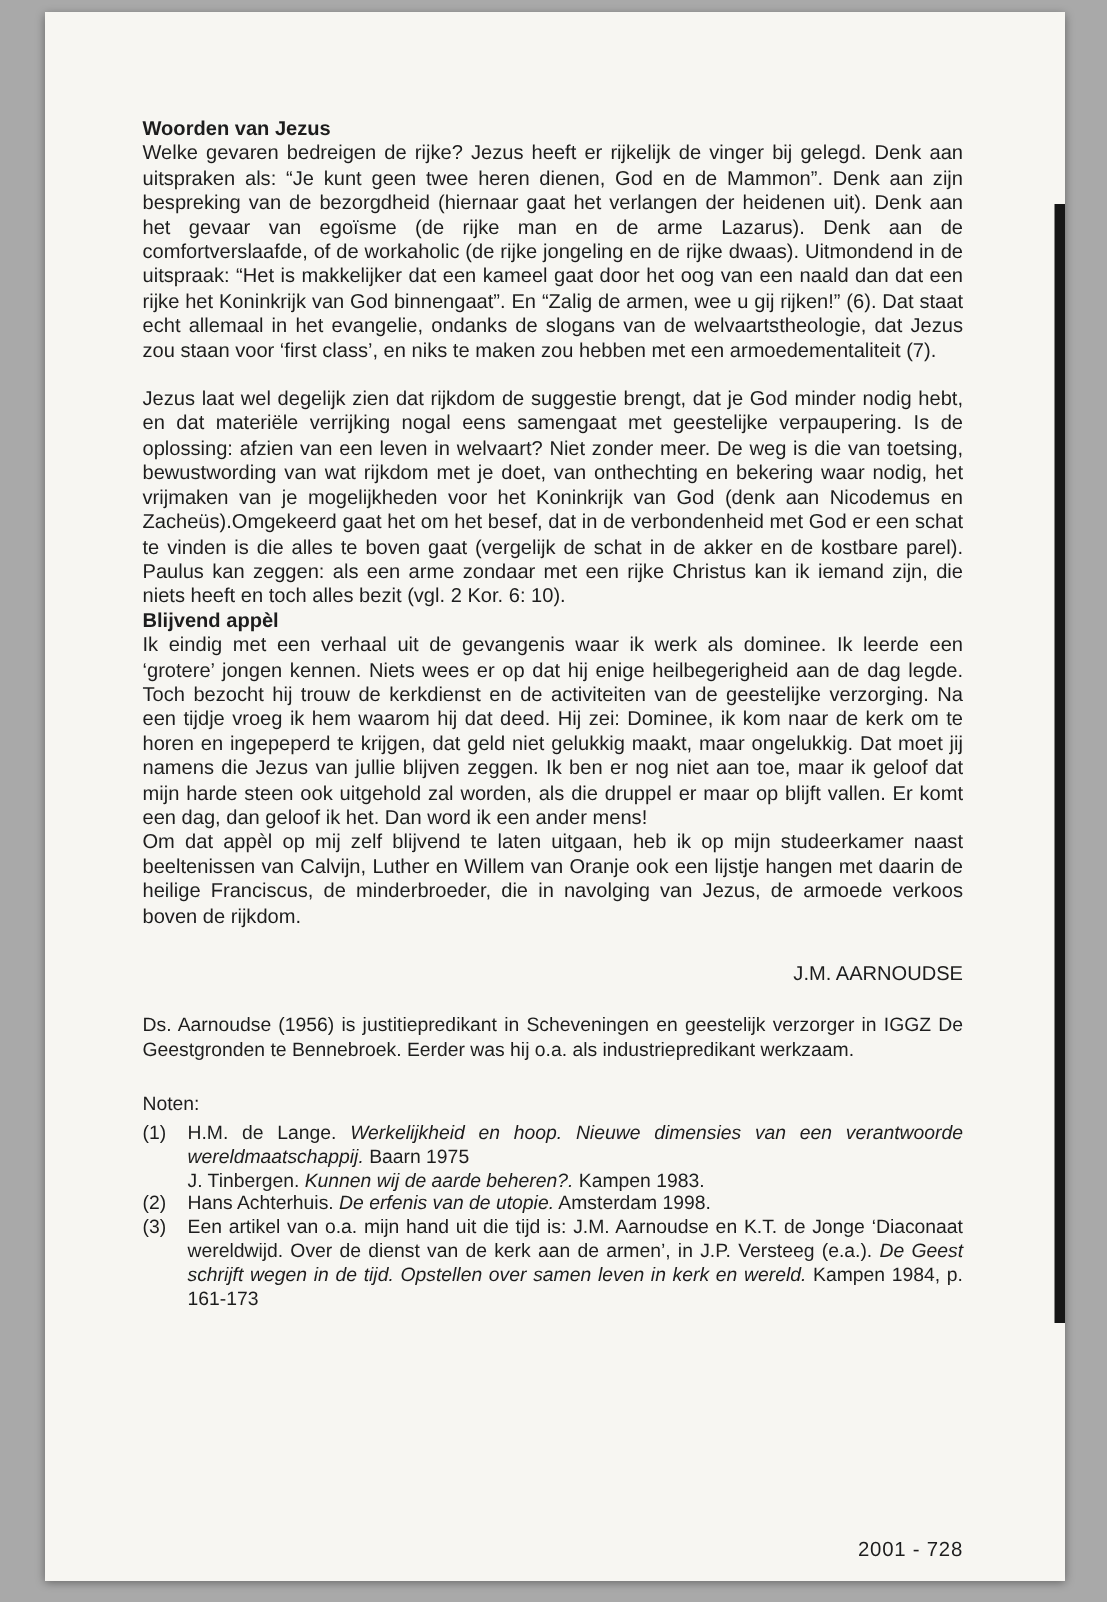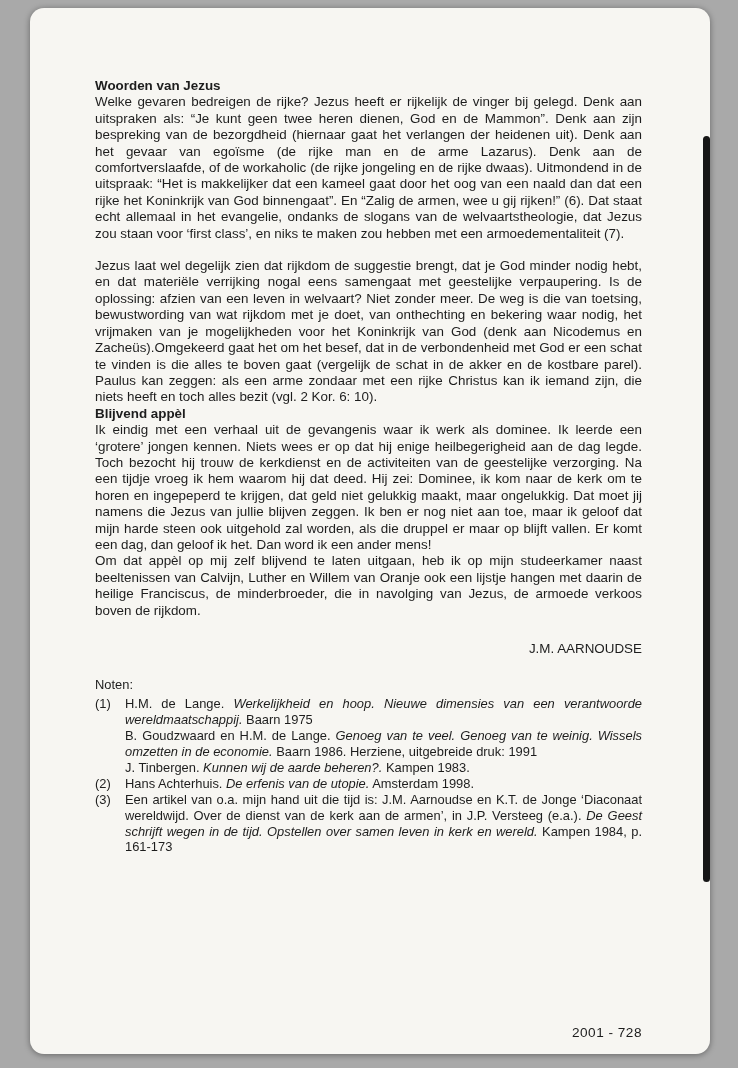--- a/index.html
+++ b/index.html
@@ -1,15 +1,15 @@
 <!DOCTYPE html>
 <html><head>
 <meta charset="utf-8">
 <style>
-  * { margin:0; padding:0; box-sizing:border-box;border-radius:14px; }
+  * { margin:0; padding:0; box-sizing:border-box; }
   html, body { width:738px; height:1068px; }
   body {
     background:#a9a9a9;
     font-family:"Liberation Sans", sans-serif;
     position:relative;
     overflow:hidden;
   }
   .page {
     position:absolute;
     left:30px; top:8px;
@@ -87,29 +87,29 @@
     </section>
 
     <section class="sec2">
       <h2 class="heading">Blijvend appèl</h2>
       <p class="para">Ik eindig met een verhaal uit de gevangenis waar ik werk als dominee. Ik leerde een ‘grotere’ jongen kennen. Niets wees er op dat hij enige heilbegerigheid aan de dag legde. Toch bezocht hij trouw de kerkdienst en de activiteiten van de geestelijke verzorging. Na een tijdje vroeg ik hem waarom hij dat deed. Hij zei: Dominee, ik kom naar de kerk om te horen en ingepeperd te krijgen, dat geld niet gelukkig maakt, maar ongelukkig. Dat moet jij namens die Jezus van jullie blijven zeggen. Ik ben er nog niet aan toe, maar ik geloof dat mijn harde steen ook uitgehold zal worden, als die druppel er maar op blijft vallen. Er komt een dag, dan geloof ik het. Dan word ik een ander mens!</p>
       <p class="para">Om dat appèl op mij zelf blijvend te laten uitgaan, heb ik op mijn studeerkamer naast beeltenissen van Calvijn, Luther en Willem van Oranje ook een lijstje hangen met daarin de heilige Franciscus, de minderbroeder, die in navolging van Jezus, de armoede verkoos boven de rijkdom.</p>
     </section>
 
     <div class="author">J.M. AARNOUDSE</div>
 
+    <p class="bio">Ds. Aarnoudse (1956) is justitiepredikant in Scheveningen en geestelijk verzorger in IGGZ De Geestgronden te Bennebroek. Eerder was hij o.a. als industriepredikant werkzaam.</p>
 
     <div class="notes">
       <div class="notes-heading">Noten:</div>
 
       <div class="note">
         <span class="note-label">(1)</span>
         <div class="note-body">
           <p class="note-entry"><span>H.M. de Lange. </span><i>Werkelijkheid en hoop. Nieuwe dimensies van een verantwoorde wereldmaatschappij.</i><span> Baarn 1975</span></p>
-          <p class="note-entry"><span>B. Goudzwaard en H.M. de Lange. </span><i>Genoeg van te veel. Genoeg van te weinig. Wissels omzetten in de economie.</i><span> Baarn 1986. Herziene, uitgebreide druk: 1991</span></p>
           <p class="note-entry"><span>J. Tinbergen. </span><i>Kunnen wij de aarde beheren?.</i><span> Kampen 1983.</span></p>
         </div>
       </div>
 
       <div class="note">
         <span class="note-label">(2)</span>
         <div class="note-body">
           <p class="note-entry"><span>Hans Achterhuis. </span><i>De erfenis van de utopie.</i><span> Amsterdam 1998.</span></p>
         </div>
       </div>

